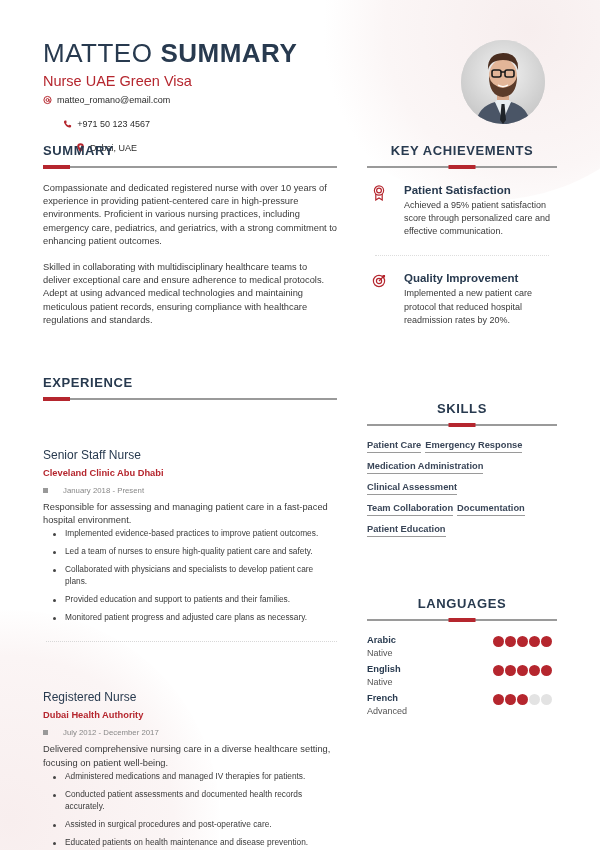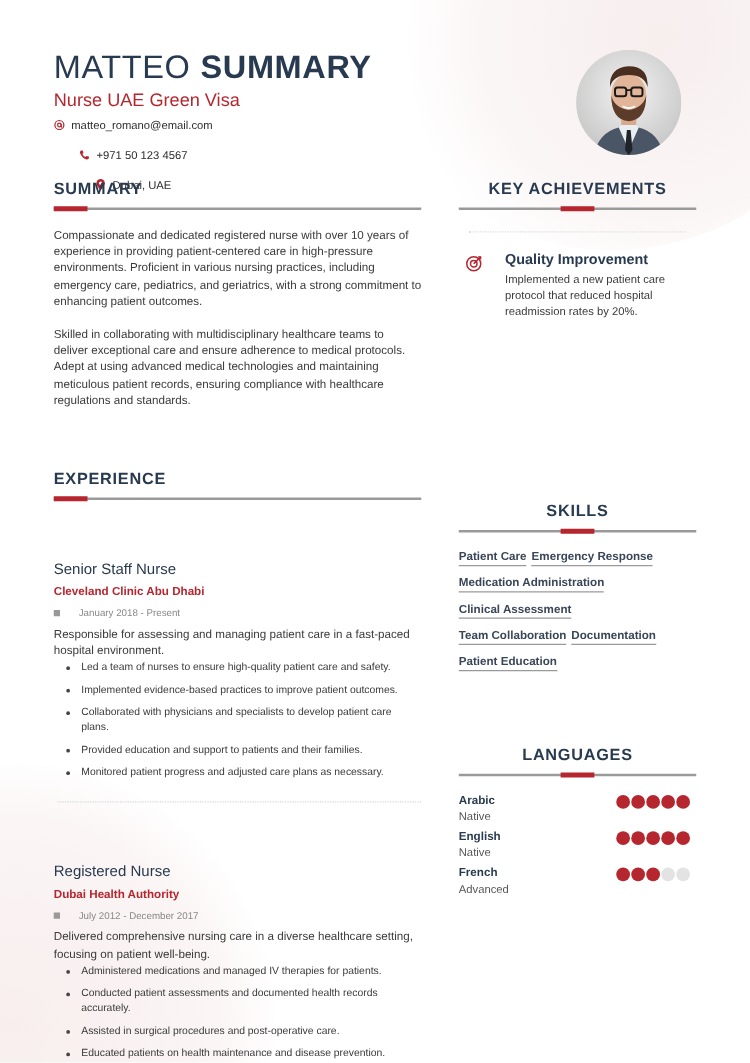--- a/index.html
+++ b/index.html
@@ -205,22 +205,22 @@
 
     <div class="job">
       <div class="job-role">Senior Staff Nurse</div>
       <div class="job-company">Cleveland Clinic Abu Dhabi</div>
       <div class="job-dates">
         <span class="cal-icon"></span>
         <span>January 2018 - Present</span>
       </div>
       <div class="job-desc">Responsible for assessing and managing patient care in a fast-paced hospital environment.</div>
       <ul>
+        <li>Implemented evidence-based practices to improve patient outcomes.</li>
         <li>Led a team of nurses to ensure high-quality patient care and safety.</li>
-        <li>Implemented evidence-based practices to improve patient outcomes.</li>
         <li>Collaborated with physicians and specialists to develop patient care plans.</li>
         <li>Provided education and support to patients and their families.</li>
         <li>Monitored patient progress and adjusted care plans as necessary.</li>
       </ul>
     </div>
 
     <div class="job-sep"></div>
 
     <div class="job">
       <div class="job-role">Registered Nurse</div>
@@ -238,20 +238,31 @@
       </ul>
     </div>
   </div>
 
   <div class="right-col achievements">
     <div class="section-title">KEY ACHIEVEMENTS</div>
     <div class="rule center">
         <span class="accent"></span>
       </div>
 
+    <div class="ach">
+      <svg class="ic" viewBox="0 0 14 16">
+        <circle cx="7" cy="5.5" r="4.6" fill="none" stroke="#b5262e" stroke-width="1.2"></circle>
+        <circle cx="7" cy="5.5" r="2.4" fill="none" stroke="#b5262e" stroke-width="1.2"></circle>
+        <path d="M3.8 9 L3.8 15 L7 13 L10.2 15 L10.2 9" fill="none" stroke="#b5262e" stroke-width="1.2"></path>
+      </svg>
+      <div>
+        <div class="ach-title">Patient Satisfaction</div>
+        <div class="ach-desc">Achieved a 95% patient satisfaction score through personalized care and effective communication.</div>
+      </div>
+    </div>
 
     <div class="ach-sep"></div>
 
     <div class="ach">
       <svg class="ic" viewBox="0 0 14 16">
         <circle cx="7" cy="8" r="5.6" fill="none" stroke="#b5262e" stroke-width="1.2"></circle>
         <circle cx="7" cy="8" r="2.6" fill="none" stroke="#b5262e" stroke-width="1.2"></circle>
         <path d="M7 8 L12.5 2.5" stroke="#b5262e" stroke-width="1.3"></path>
         <path d="M10.5 2.5 L12.5 2.5 L12.5 4.5" fill="none" stroke="#b5262e" stroke-width="1.1"></path>
       </svg>

